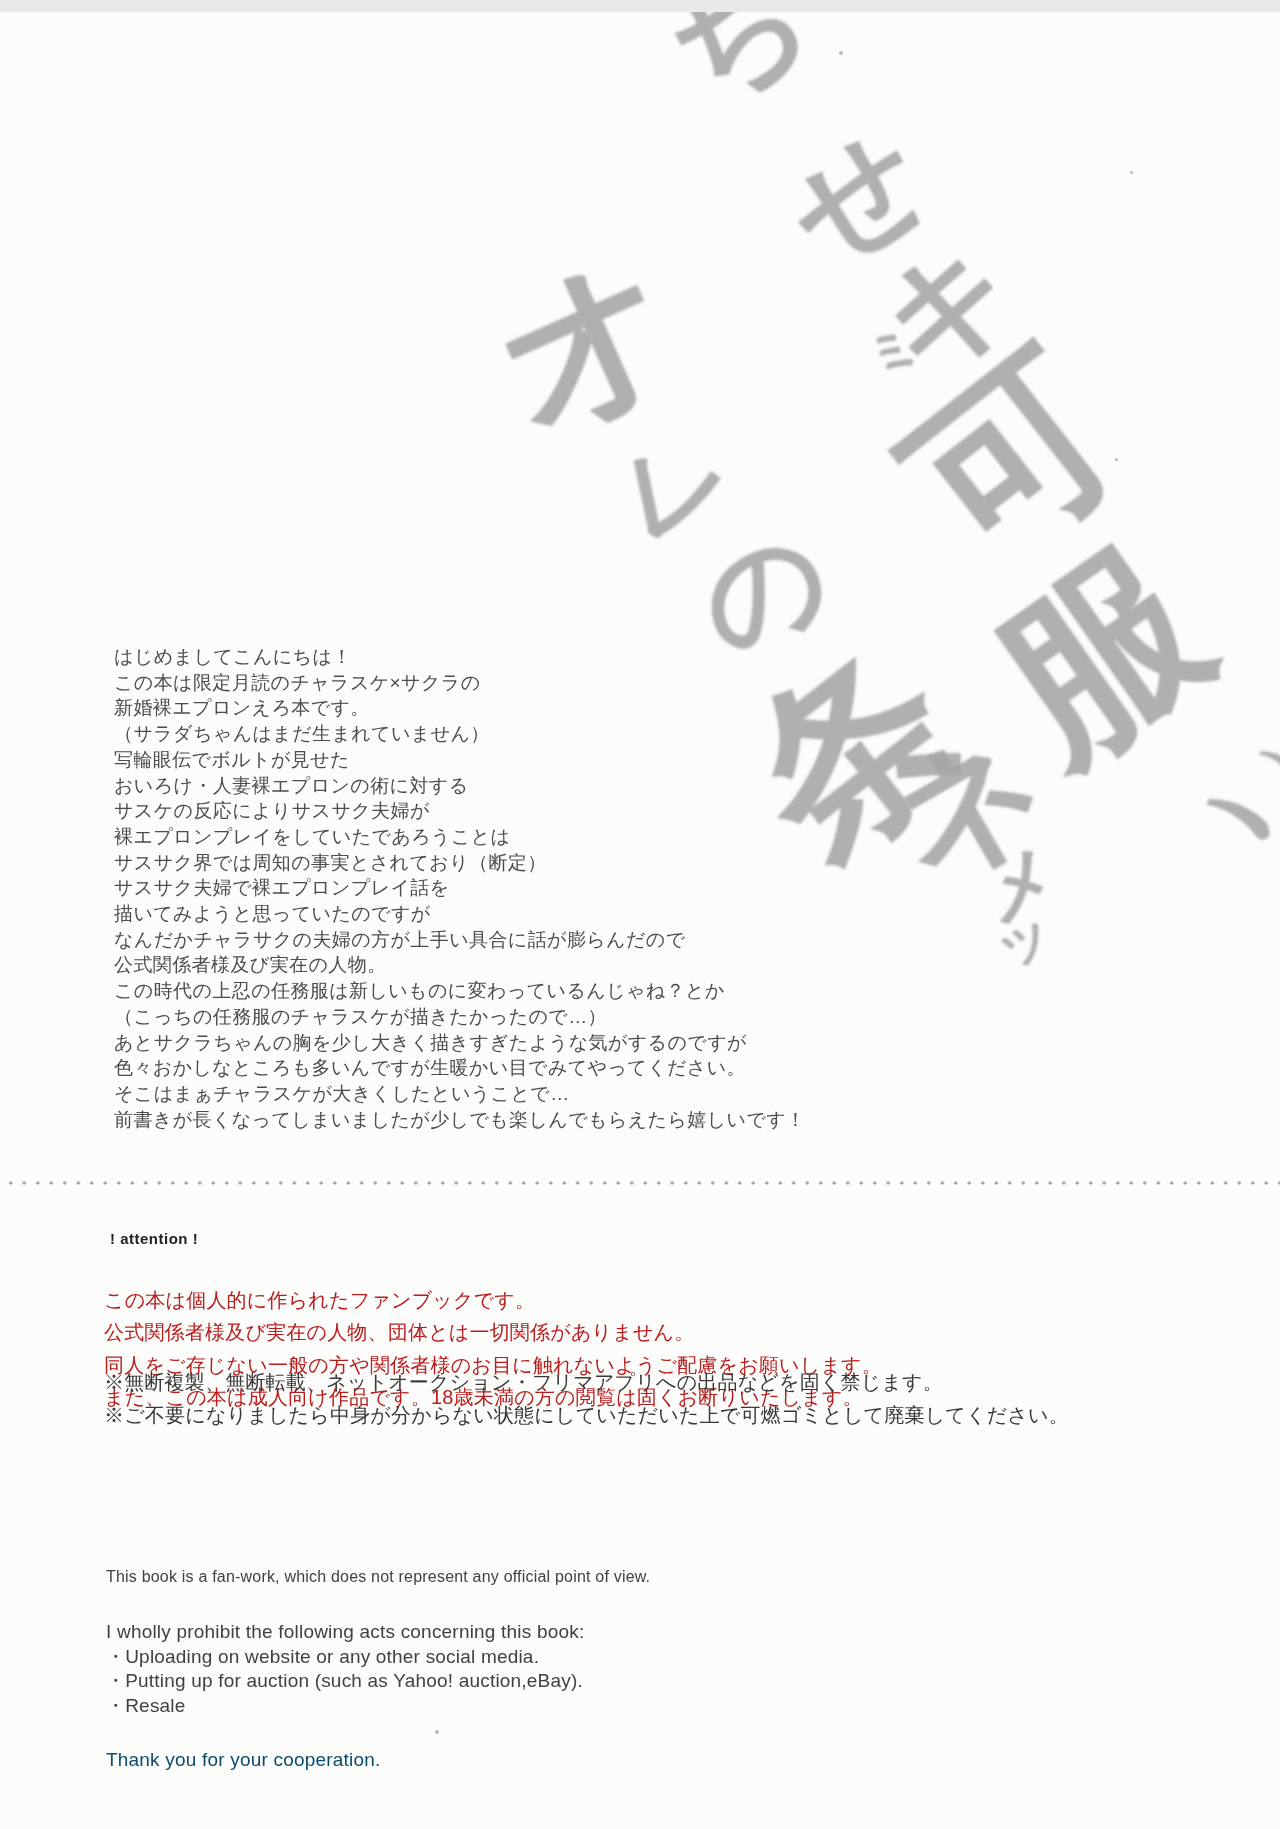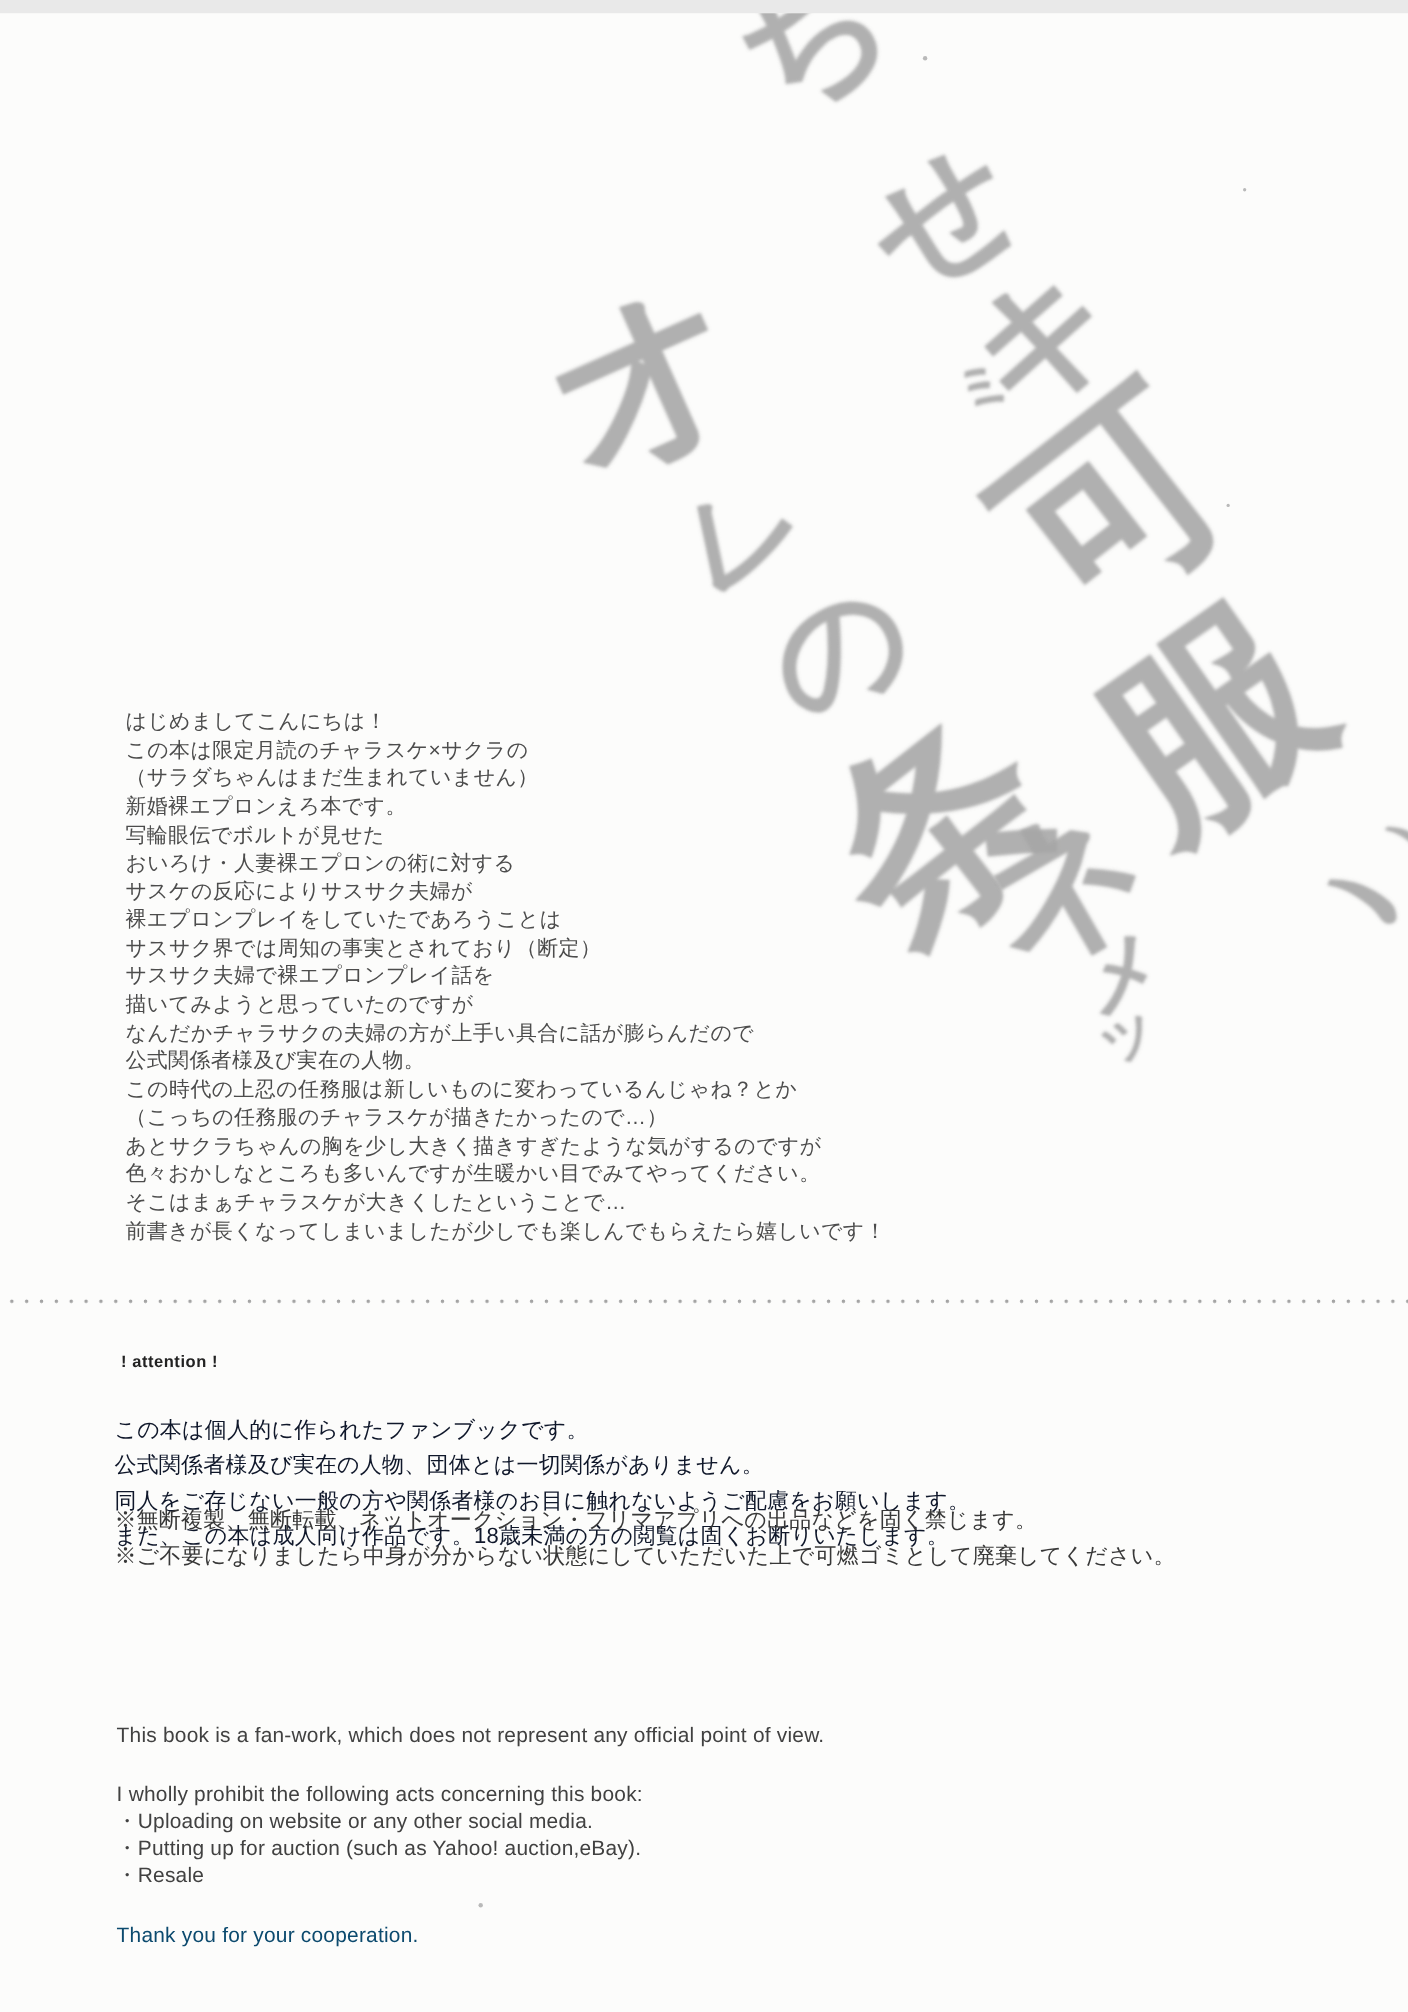--- a/index.html
+++ b/index.html
@@ -41,31 +41,31 @@
     background-image:radial-gradient(circle, #a4a4a4 1.4px, transparent 1.9px);
     background-size:13.5px 6px;background-position:4px 50%;
   }
   .att-heading{
     position:absolute;left:110px;top:1218px;
     font-size:15px;font-weight:bold;color:#222;
     letter-spacing:.5px;
   }
   .att-body{
     position:absolute;left:104px;top:1272px;
-    font-size:20px;line-height:32.4px;color:#0f172a;
+    font-size:20px;line-height:32.4px;color:#b91c1c;
     letter-spacing:.2px;
   }
   .att-notes{
     position:absolute;left:104px;top:1354px;
     font-size:20px;line-height:32.5px;color:#383838;
     letter-spacing:.2px;
   }
   .eng-intro{
     position:absolute;left:106px;top:1556px;
-    font-size:19px;color:#414141;letter-spacing:.2px;
+    font-size:16px;color:#414141;letter-spacing:.2px;
   }
   .eng-list{
     position:absolute;left:106px;top:1608px;
     font-size:19px;line-height:24.6px;color:#414141;
     letter-spacing:.2px;
   }
   .eng-thanks{
     position:absolute;left:106px;top:1737px;
     font-size:19px;color:#0c4a6e;letter-spacing:.2px;
   }
@@ -94,22 +94,22 @@
       <div class="speck" style="left: 839px; top: 39px; width: 4px; height: 4px;"></div>
       <div class="speck" style="left: 1129.5px; top: 158.5px; width: 3px; height: 3px;"></div>
       <div class="speck" style="left: 1114.5px; top: 445.5px; width: 3px; height: 3px;"></div>
       <div class="speck" style="left: 534.5px; top: 1112.5px; width: 3px; height: 3px;"></div>
       <div class="speck" style="left: 435px; top: 1718px; width: 4px; height: 4px;"></div>
     </div>
 
   <div class="preface">
     <div class="jline">はじめましてこんにちは！</div>
     <div class="jline">この本は限定月読のチャラスケ×サクラの</div>
+    <div class="jline">新婚裸エプロンえろ本です。</div>
     <div class="jline">（サラダちゃんはまだ生まれていません）</div>
-    <div class="jline">新婚裸エプロンえろ本です。</div>
     <div class="jline">写輪眼伝でボルトが見せた</div>
     <div class="jline">おいろけ・人妻裸エプロンの術に対する</div>
     <div class="jline">サスケの反応によりサスサク夫婦が</div>
     <div class="jline">裸エプロンプレイをしていたであろうことは</div>
     <div class="jline">サスサク界では周知の事実とされており（断定）</div>
     <div class="jline">サスサク夫婦で裸エプロンプレイ話を</div>
     <div class="jline">描いてみようと思っていたのですが</div>
     <div class="jline">なんだかチャラサクの夫婦の方が上手い具合に話が膨らんだので</div>
     <div class="jline">公式関係者様及び実在の人物。</div>
     <div class="jline">この時代の上忍の任務服は新しいものに変わっているんじゃね？とか</div>

